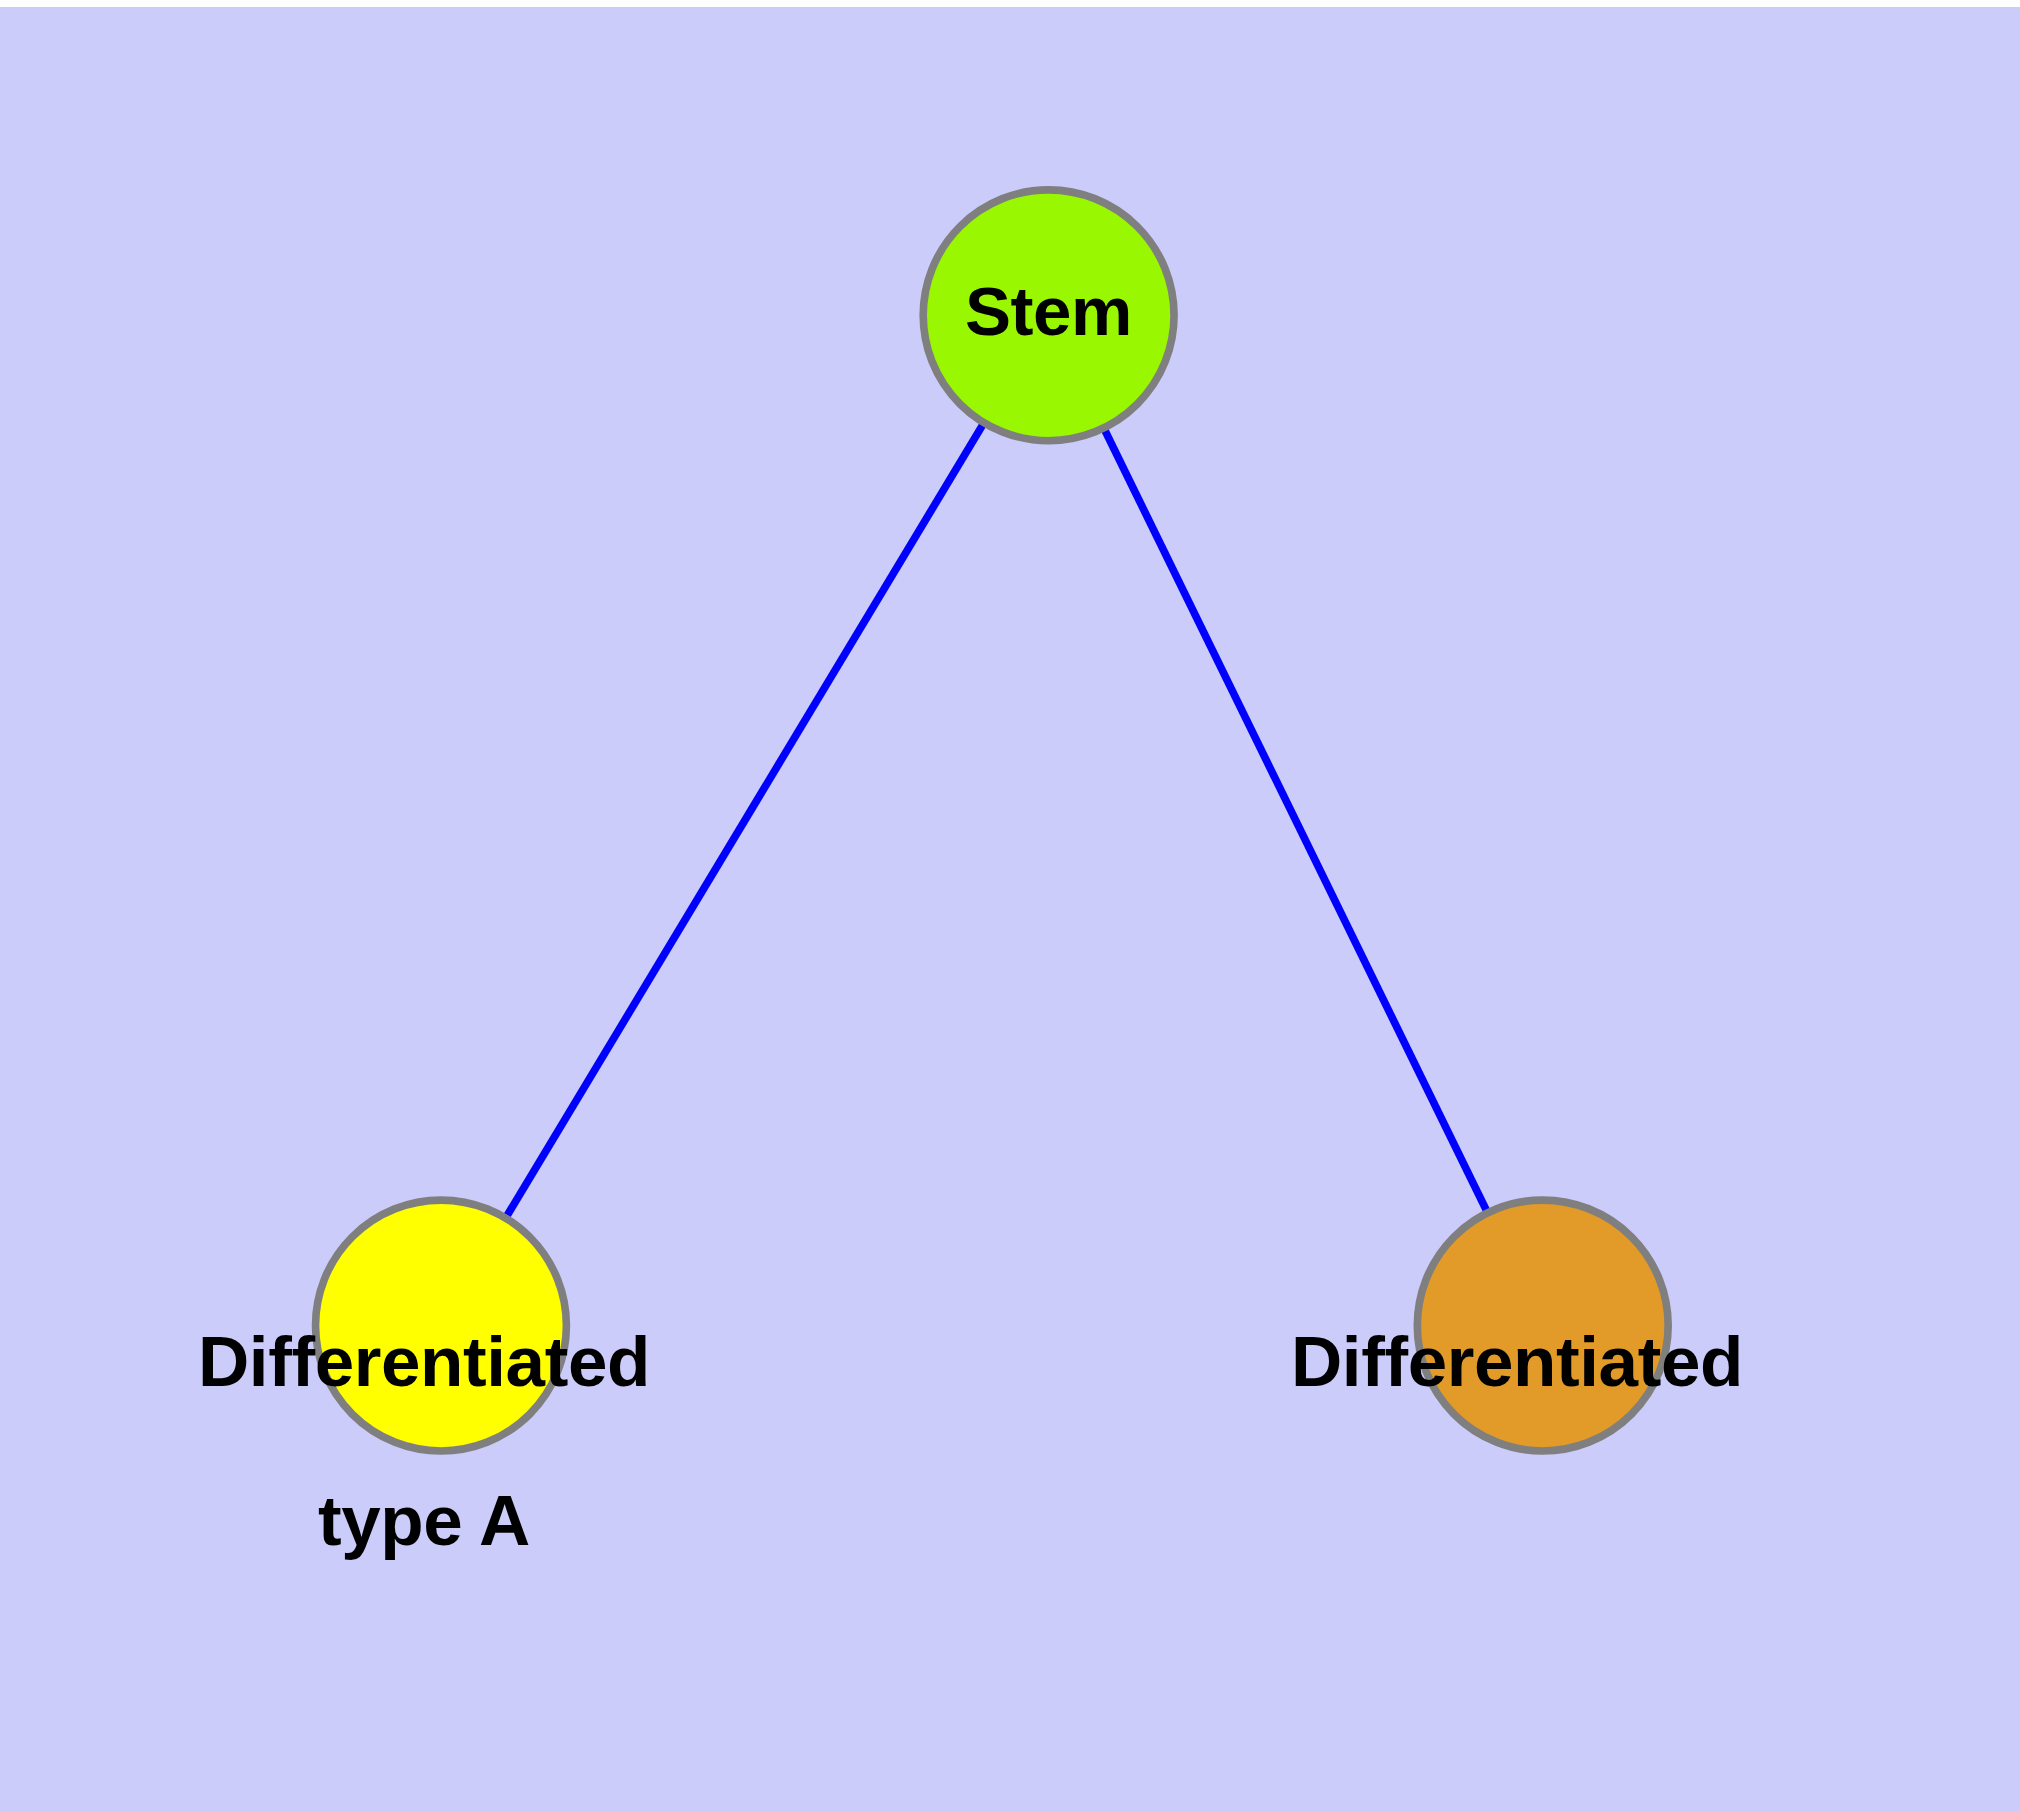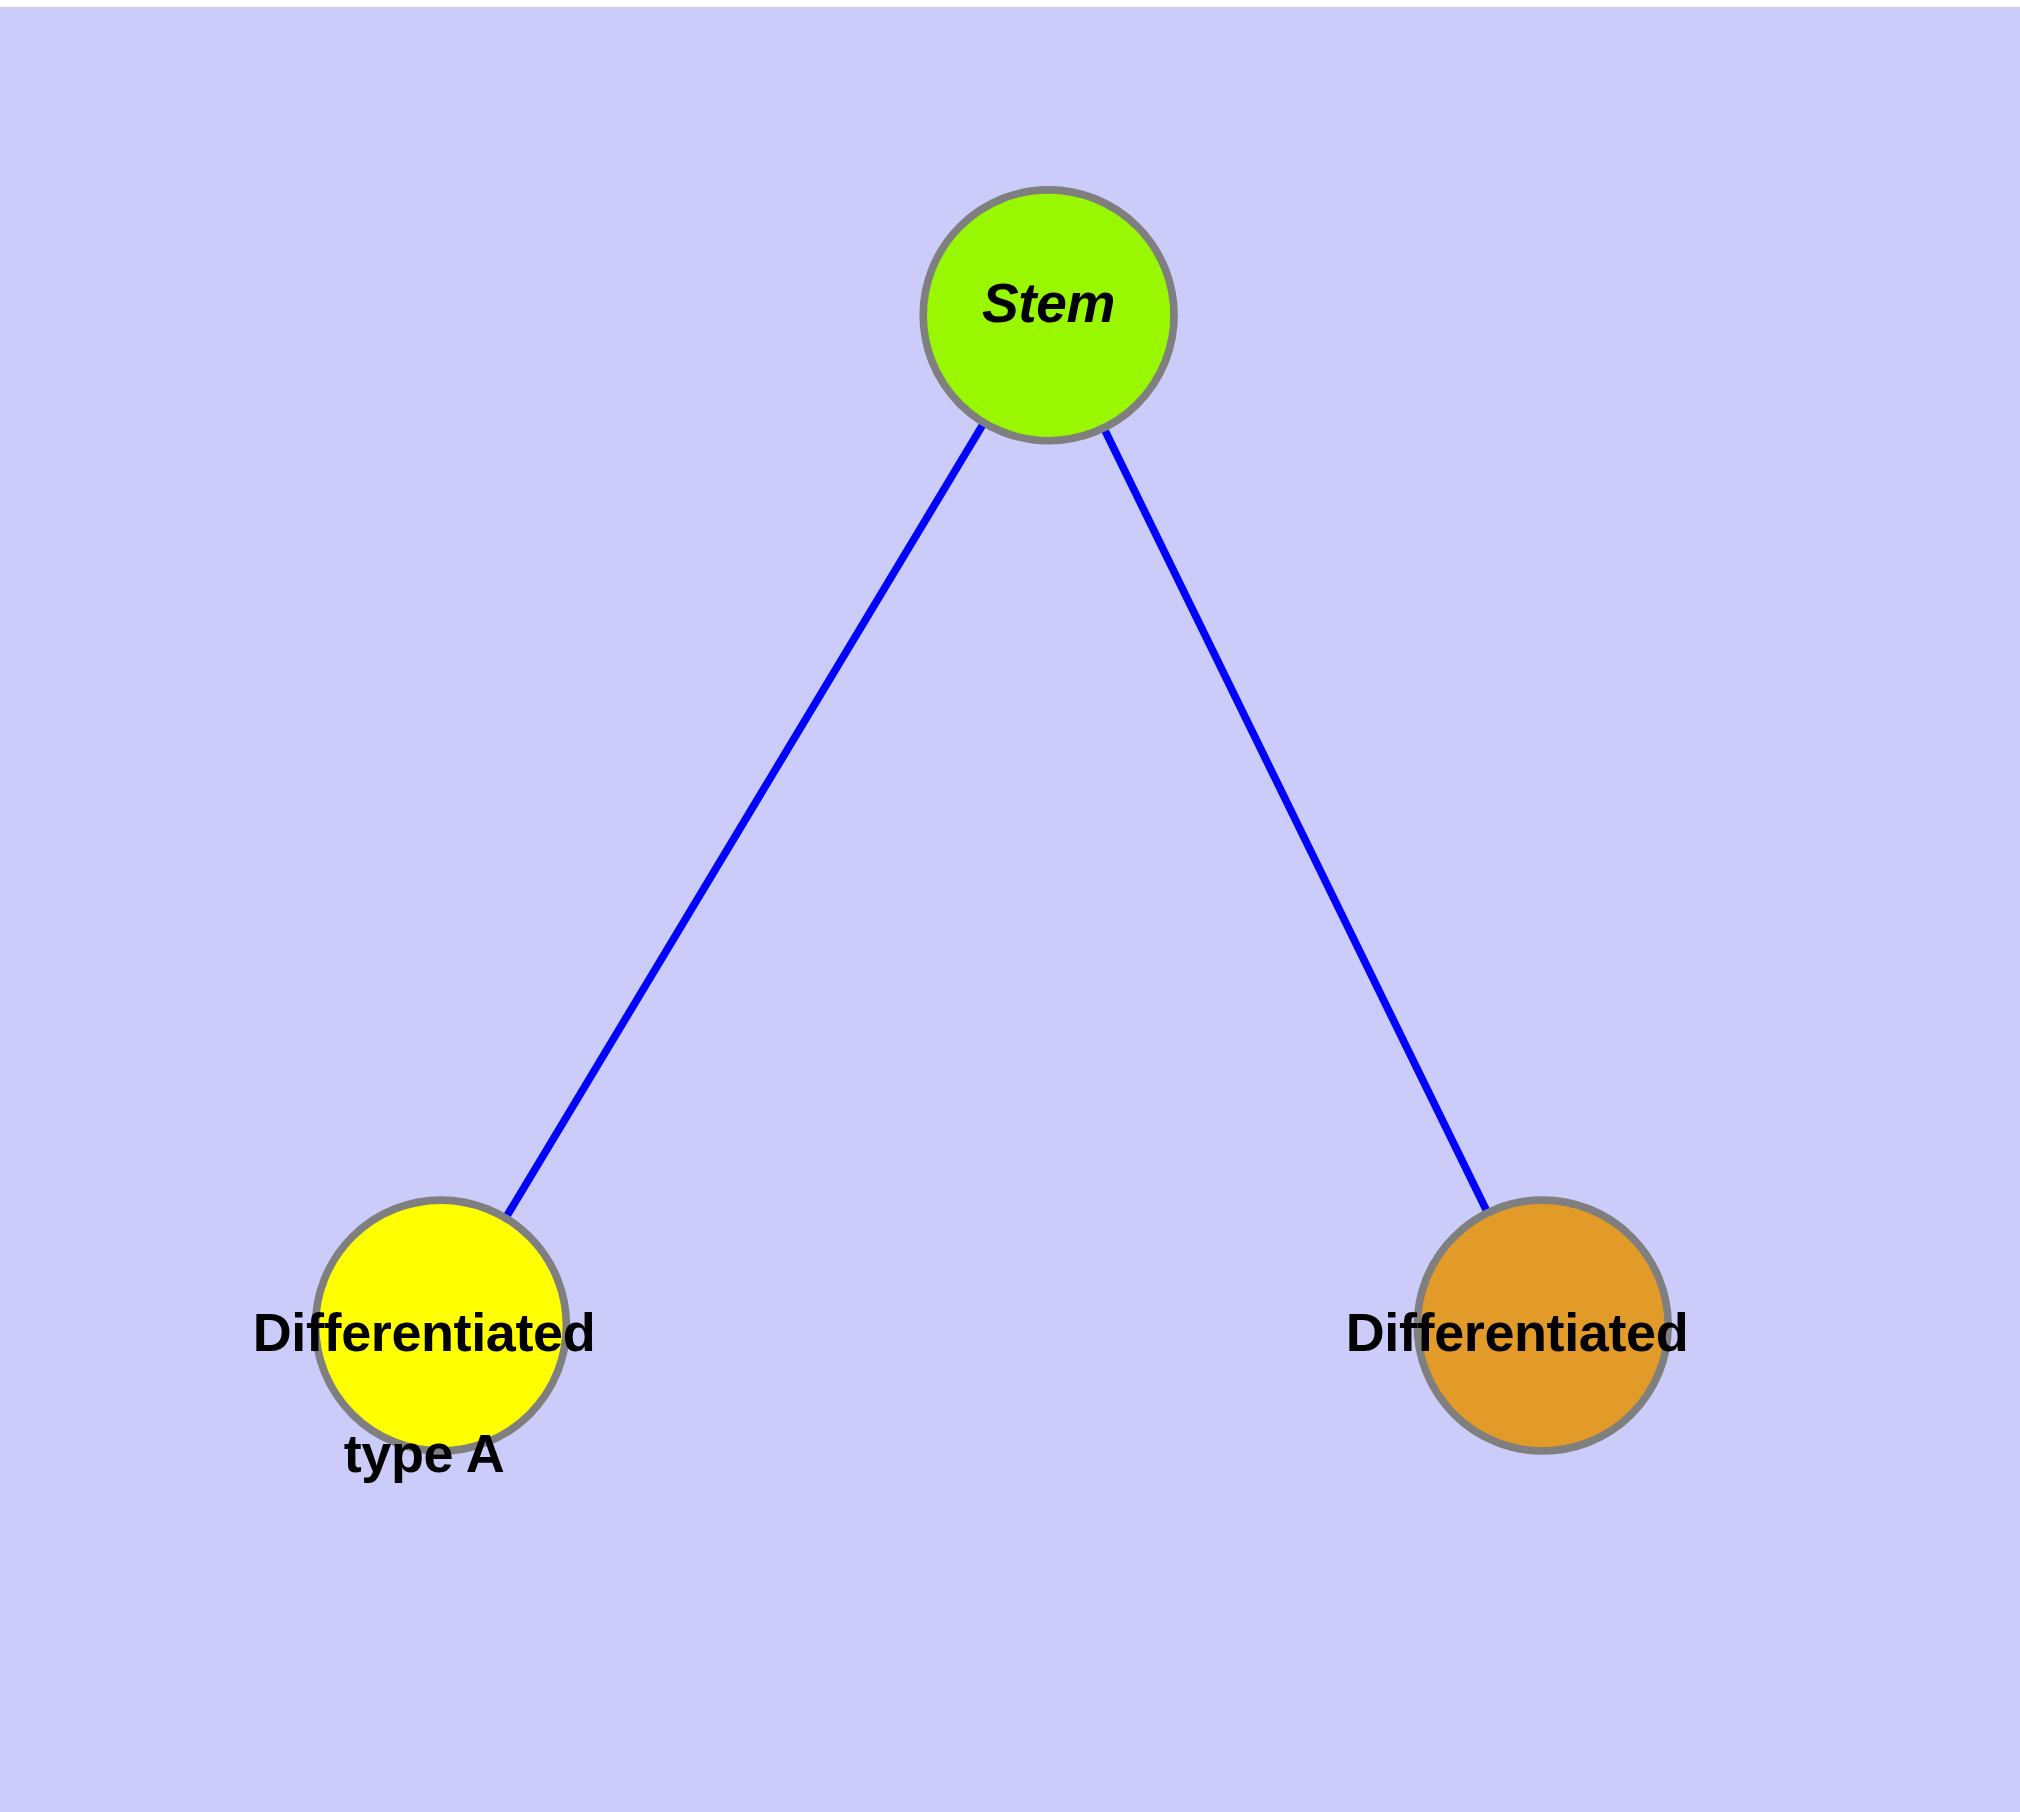--- a/index.html
+++ b/index.html
@@ -43,25 +43,24 @@
     position: absolute;
     color: #000000;
     font-weight: bold;
     text-align: center;
     line-height: 1.12;
     white-space: pre-line;
     pointer-events: none;
     letter-spacing: -0.4px;
   }
   .label-stem {
-    font-size: 55px;
-    font-style: italic;
+    font-size: 69px;
   }
   .label-diff {
-    font-size: 54px;
+    font-size: 71px;
   }
 </style>
 </head>
 <body>
 
 <div id="canvas">
 
   <div id="top-strip"></div>
 
   <svg class="graph-layer" viewBox="0 0 2384 2138">

